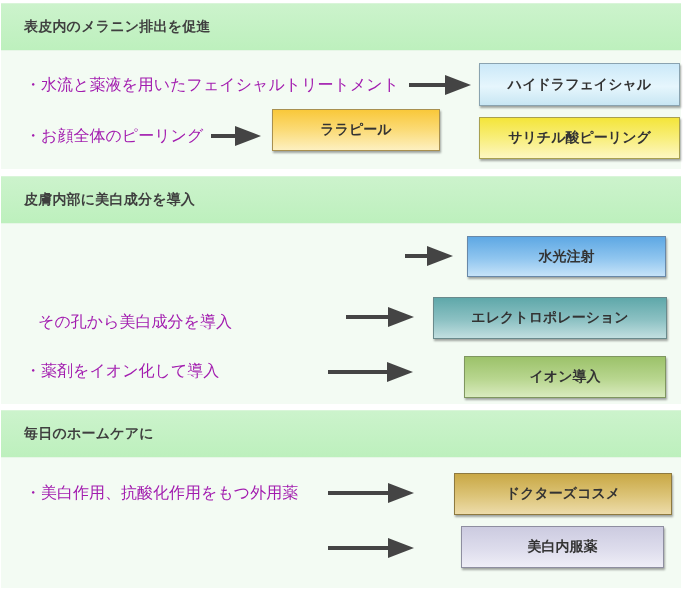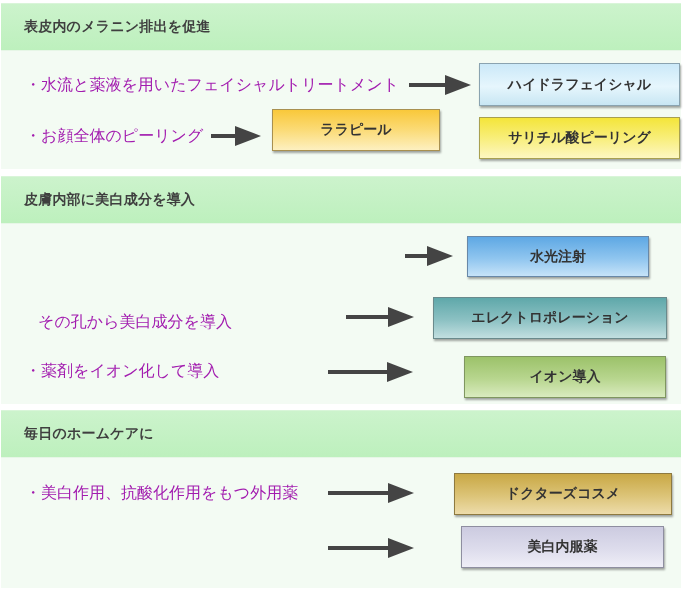--- a/index.html
+++ b/index.html
@@ -86,21 +86,21 @@
 
 <div class="section" style="top:176px;height:228px;">
   <div class="header">
     <span class="header-text">皮膚内部に美白成分を導入</span>
   </div>
 
   <div class="arrow" style="left:404px;top:70px;width:48px;">
     <div class="shaft" style="width:30px;"></div>
       <div class="head"></div>
   </div>
-  <div class="box mizu" style="left:466px;top:60px;width:182px;height:41px;">
+  <div class="box mizu" style="left:466px;top:60px;width:199px;height:41px;">
     <span>水光注射</span>
   </div>
 
   <span class="item-text" style="left:37px;top:137px;">その孔から美白成分を導入</span>
   <div class="arrow" style="left:345px;top:131px;width:68px;">
     <div class="shaft" style="width:46px;"></div>
       <div class="head"></div>
   </div>
   <div class="box electro" style="left:432px;top:121px;width:234px;height:42px;">
     <span>エレクトロポレーション</span>

